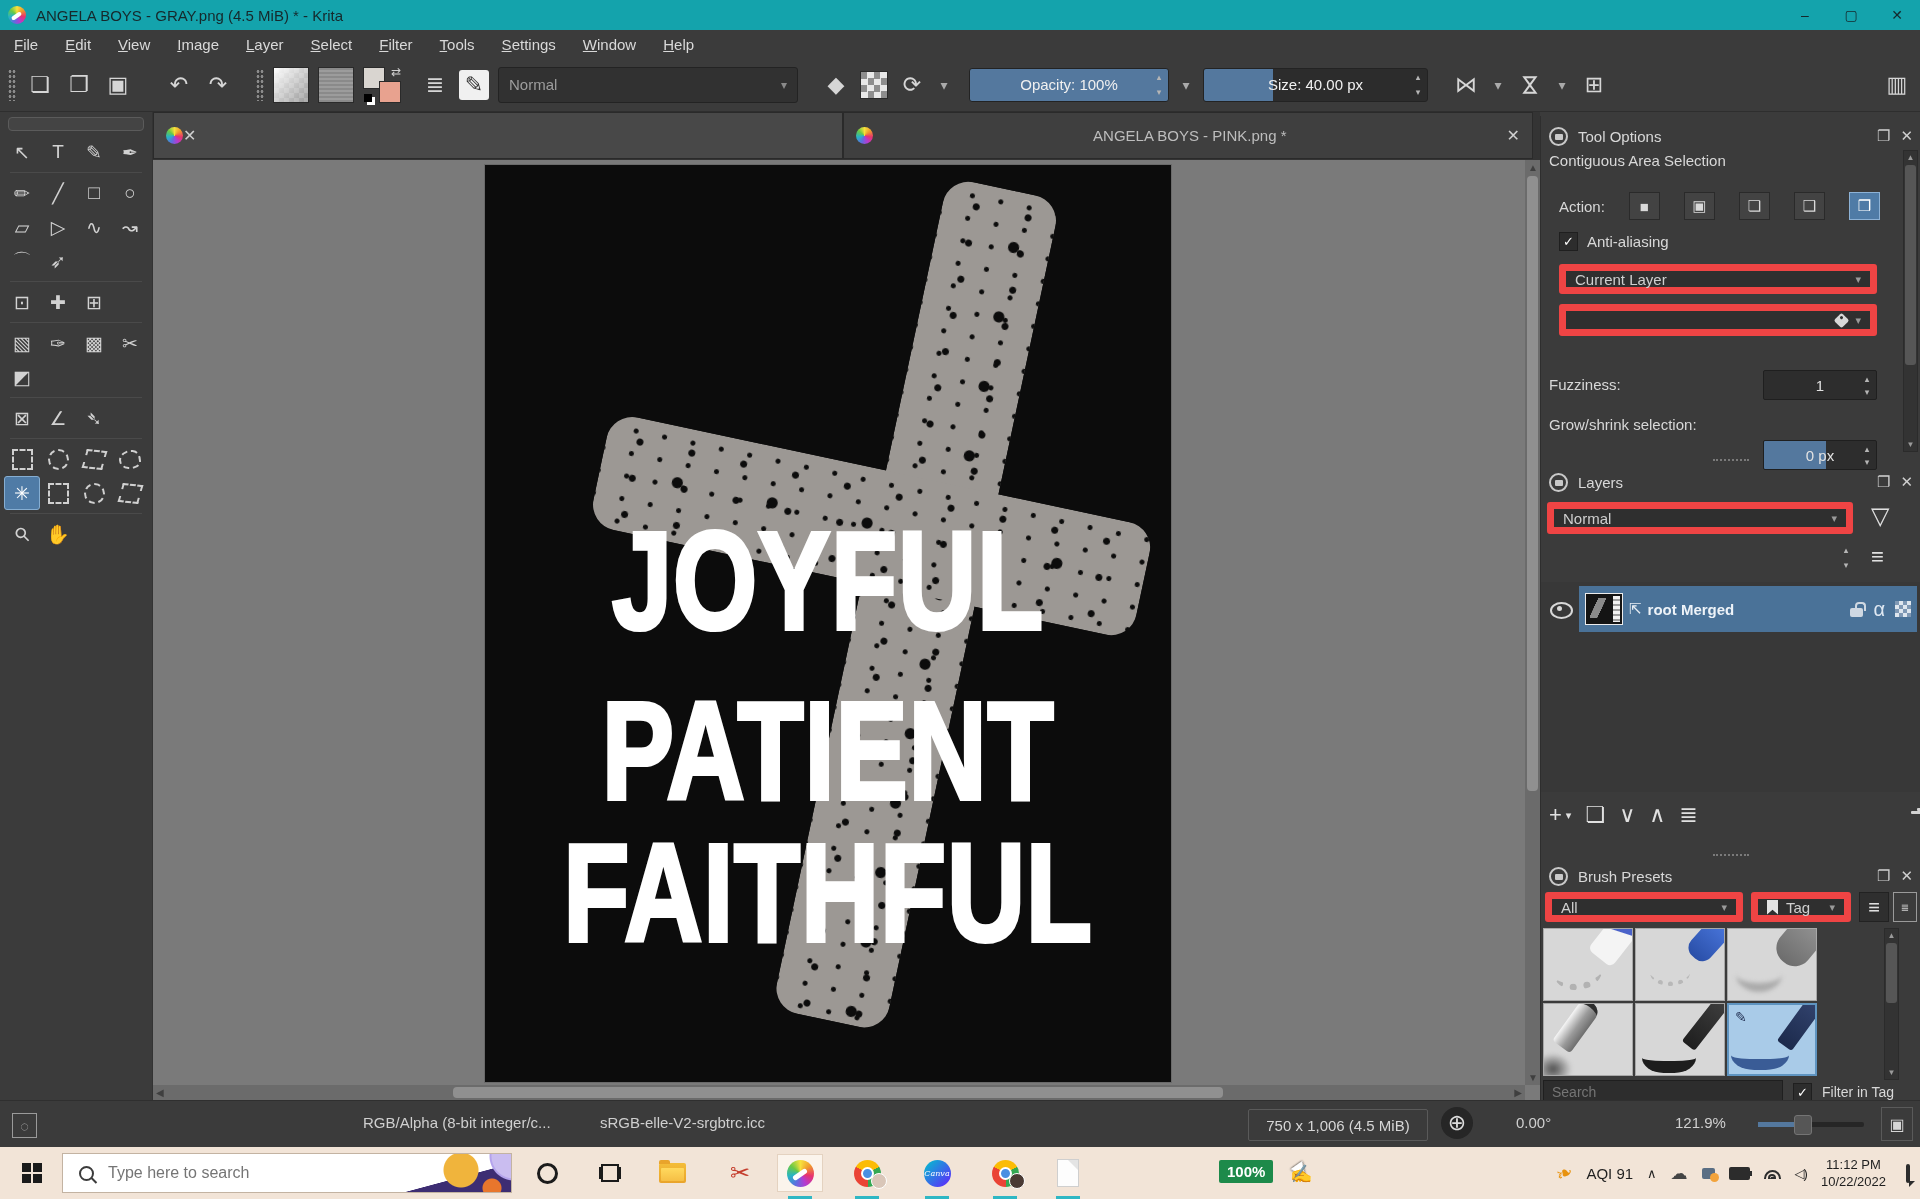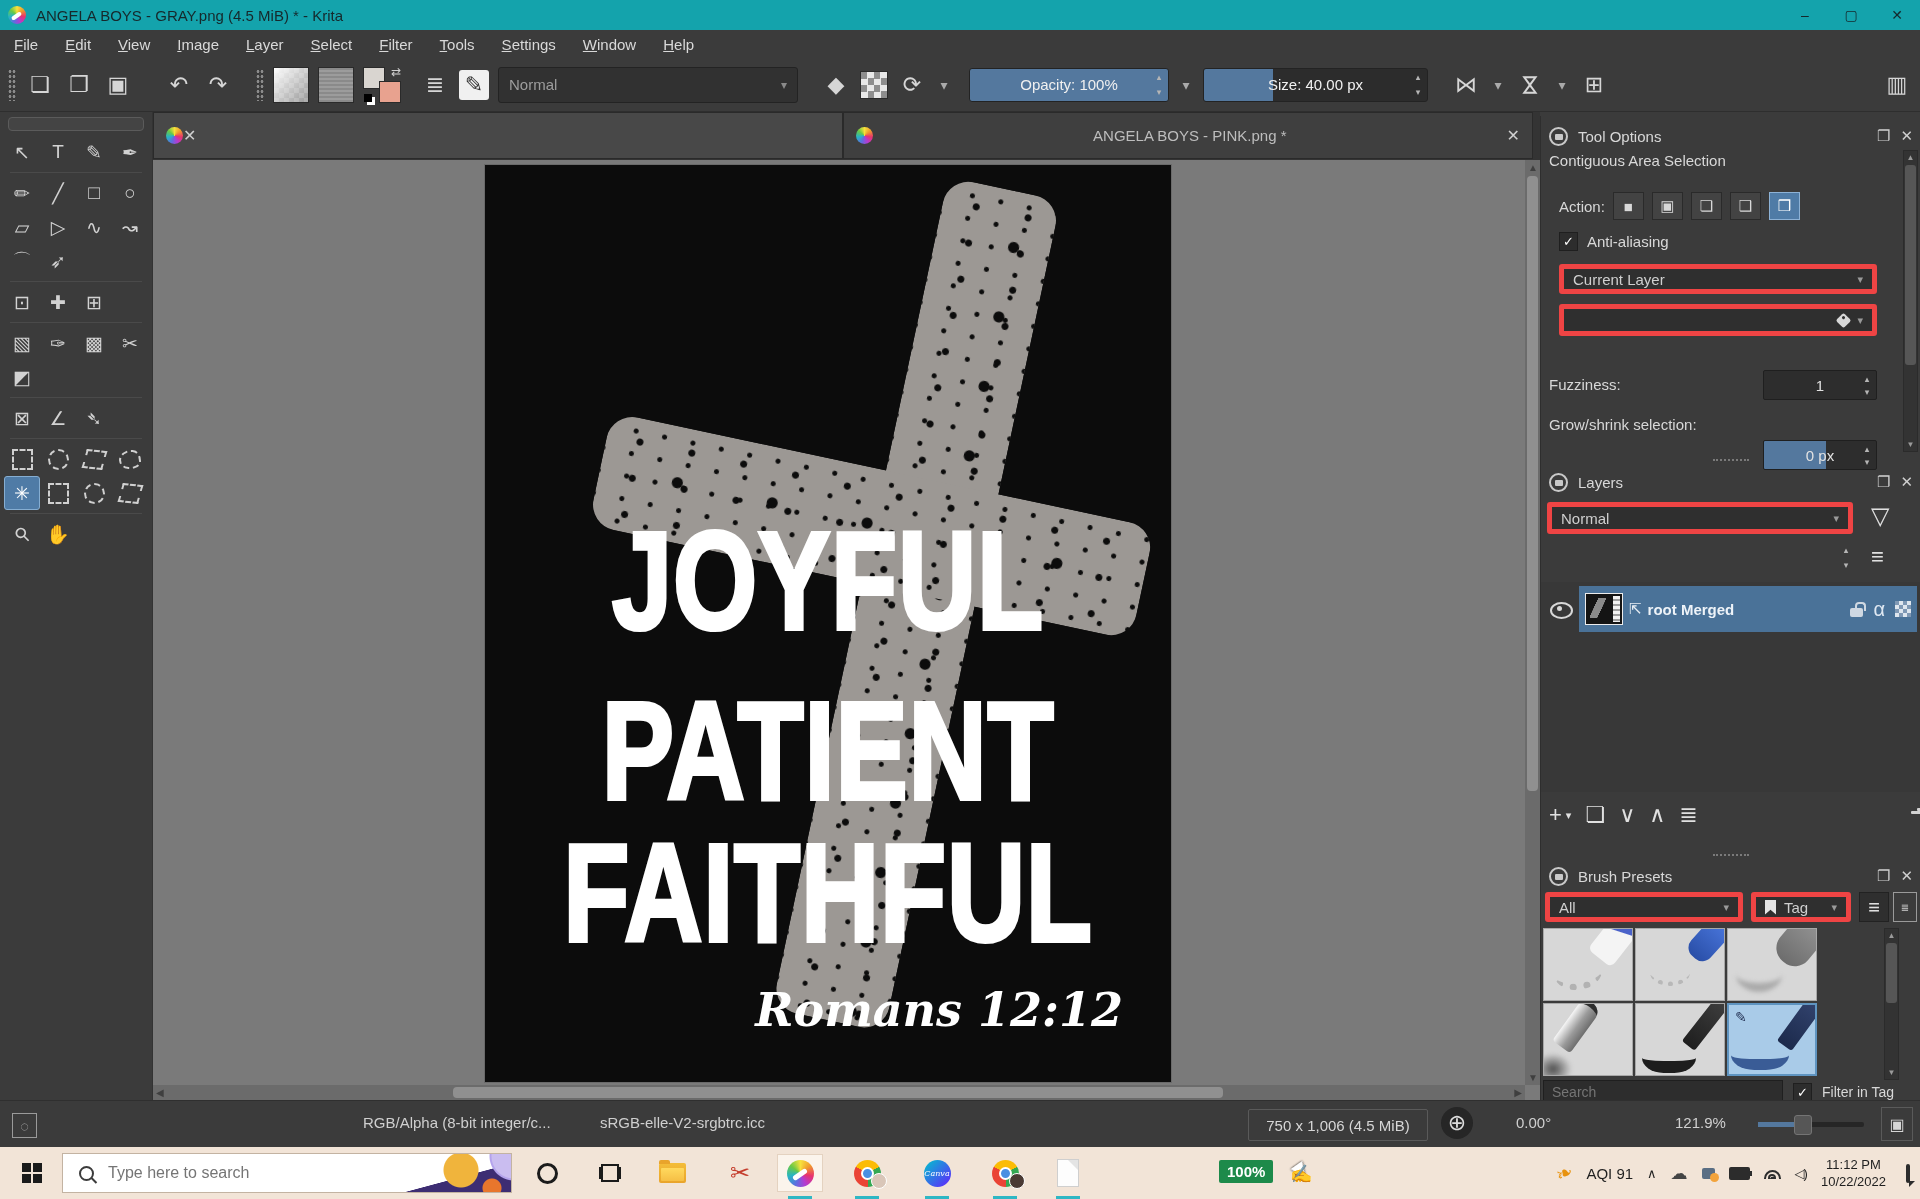--- a/index.html
+++ b/index.html
@@ -95,21 +95,21 @@
   .hscroll .thumb{position:absolute;top:2px;bottom:2px;left:300px;width:770px;background:#909090;border-radius:4px;}
   .scr-arrow{position:absolute;font-size:10px;color:#3f3f3f;}
   
   .rightpanel{position:absolute;left:1540px;top:4px;width:380px;height:988px;background:#3b3b3b;
     border-left:1px solid #2e2e2e;color:#d8d8d8;font-size:15px;}
   .dheader{position:absolute;left:8px;right:8px;height:24px;display:flex;align-items:center;gap:10px;}
   .docker-lock{width:15px;height:15px;border:2px solid #c9c9c9;border-radius:50%;position:relative;flex:none;}
   .docker-lock::after{content:"";position:absolute;left:3.5px;top:5px;width:8px;height:6px;background:#c9c9c9;border-radius:1px;}
   .dh-btn{color:#cfcfcf;font-size:15px;}
   .dh-spacer{flex:1;}
-  .sel{background:#2f2f2f;border:5px solid #ef4444;border-radius:3px;display:flex;align-items:center;
+  .sel{background:#2f2f2f;border:7px solid #ef4444;border-radius:3px;display:flex;align-items:center;
     padding:0 9px;color:#cfcfcf;box-sizing:border-box;}
   .sel .arrow{margin-left:auto;color:#9a9a9a;font-size:11px;}
   .actbtn{width:31px;height:28px;background:#434343;border:1px solid #2a2a2a;display:flex;align-items:center;
     justify-content:center;color:#d9d9d9;font-size:15px;box-sizing:border-box;}
   .actbtn.on{background:#4f7ba6;border-color:#8db2d6;color:#fff;}
   .cb{width:17px;height:17px;background:#2d2d2d;border:1px solid #1f1f1f;color:#fff;font-size:13px;
     display:flex;align-items:center;justify-content:center;}
   .spinbox{background:#2d2d2d;border:1px solid #1f1f1f;border-radius:2px;position:relative;
     display:flex;align-items:center;justify-content:center;color:#e2e2e2;box-sizing:border-box;}
   .splitter{position:absolute;left:50%;transform:translateX(-50%);width:36px;border-top:2px dotted #7a7a7a;}
@@ -405,21 +405,20 @@
 
   <div class="canvas-area">
     <div class="poster">
       <div class="cross">
         <div class="beam vbeam"></div>
         <div class="beam hbeam"></div>
       </div>
       <div class="pline" style="top:350px">JOYFUL</div>
       <div class="pline" style="top:520px">PATIENT</div>
       <div class="pline" style="top:662px">FAITHFUL</div>
-      <div class="pverse">Romans 12:12</div>
     </div>
     <div class="vscroll">
       <span class="scr-arrow" style="top:2px;left:3px">▲</span>
       <div class="thumb"></div>
       <span class="scr-arrow" style="bottom:2px;left:3px">▼</span>
     </div>
     <div class="hscroll">
       <span class="scr-arrow" style="left:3px;top:2px">◀</span>
       <div class="thumb"></div>
       <span class="scr-arrow" style="right:3px;top:2px">▶</span>
@@ -429,21 +428,21 @@
   <div class="rightpanel">
 
     <div class="dheader" style="top:8px">
       <span class="docker-lock"></span>
       <span>Tool Options</span>
       <span class="dh-spacer"></span>
       <span class="dh-btn">❐</span>
       <span class="dh-btn">✕</span>
     </div>
     <div class="abs" style="left:8px;top:36px">Contiguous Area Selection</div>
-    <div class="abs" style="left:18px;top:76px;display:flex;align-items:center;gap:8px">
+    <div class="abs" style="left:18px;top:76px;display:flex;align-items:center;gap:24px">
       <span>Action:</span>
       <span class="actbtn">■</span>
       <span class="actbtn">▣</span>
       <span class="actbtn">❏</span>
       <span class="actbtn">❑</span>
       <span class="actbtn on">❒</span>
     </div>
     <div class="abs" style="left:18px;top:116px;display:flex;align-items:center;gap:9px">
       <span class="cb">✓</span>
       <span>Anti-aliasing</span>

